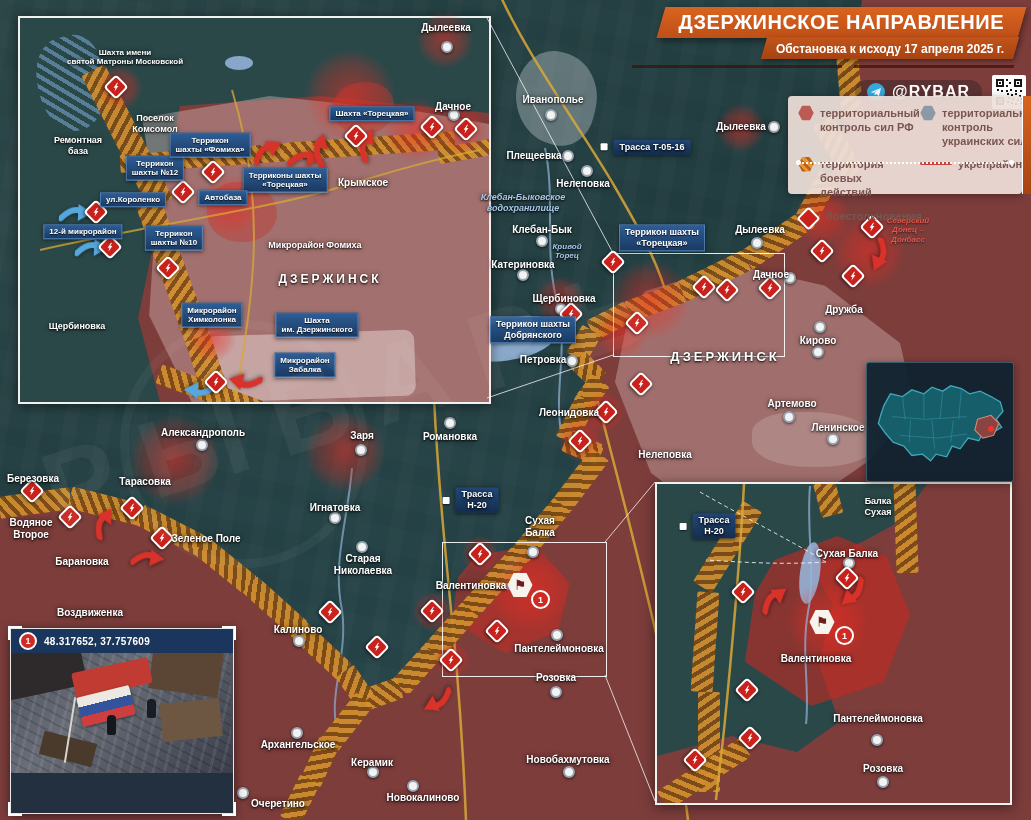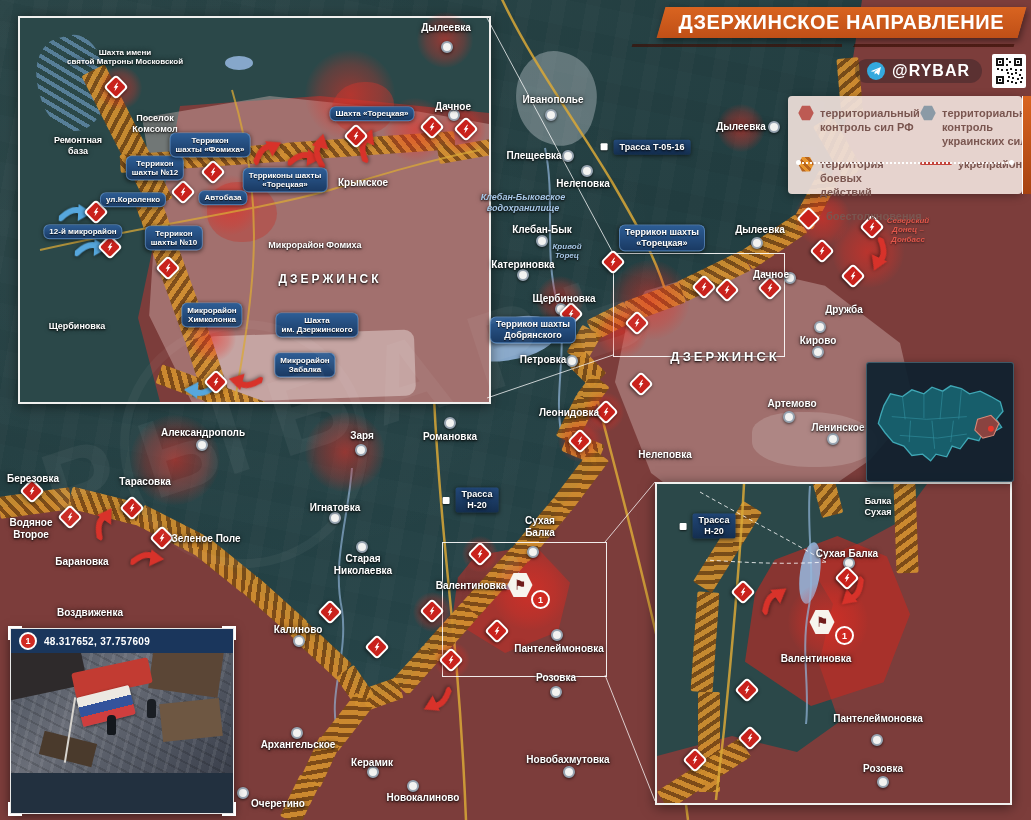--- a/index.html
+++ b/index.html
@@ -33,21 +33,21 @@
       clip-path:polygon(25% 4%,75% 4%,98% 50%,75% 96%,25% 96%,2% 50%);
       display:flex;align-items:center;justify-content:center;color:#701c1c;font-size:14px;font-weight:bold;}
   .badge1{position:absolute;width:15px;height:15px;margin:-8px;background:#d02a22;border:2px solid #fff;
       border-radius:50%;color:#fff;font-size:9px;font-weight:bold;display:flex;align-items:center;
       justify-content:center;z-index:7;}
   .lbl{position:absolute;transform:translate(-50%,-50%);color:#fff;font-weight:700;text-align:center;
       white-space:pre-line;line-height:1.18;z-index:7;pointer-events:none;
       text-shadow:0 1px 2px rgba(0,0,0,.95),0 0 5px rgba(0,0,0,.65);}
   .k-c{letter-spacing:3px;}
   .k-i{background:linear-gradient(180deg,#2d5d95,#1a3a63);border:1px solid rgba(135,185,235,.45);
-      padding:2px 5px;border-radius:6px;box-shadow:0 1px 4px rgba(0,0,0,.55);text-shadow:0 1px 1px rgba(0,0,0,.8);}
+      padding:2px 5px;border-radius:0;box-shadow:0 1px 4px rgba(0,0,0,.55);text-shadow:0 1px 1px rgba(0,0,0,.8);}
   .k-r{background:linear-gradient(180deg,#23497a,#142e4f);padding:2px 6px;border-radius:2px;
       box-shadow:0 1px 4px rgba(0,0,0,.55);}
   .k-r::before{content:"";position:absolute;left:-13px;top:50%;width:7px;height:7px;background:#fff;
       transform:translateY(-50%);border-radius:1px;box-shadow:0 1px 2px rgba(0,0,0,.6);}
   .k-w{color:#a9c9e9;font-style:italic;}
   .k-n{color:#e2574b;font-style:italic;text-shadow:0 1px 2px rgba(0,0,0,.6);}
   .watermark{position:absolute;left:30px;top:330px;z-index:8;transform:rotate(-18deg);
       font-size:110px;font-weight:bold;letter-spacing:28px;color:rgba(255,255,255,.05);pointer-events:none;}
   .wm-ring{position:absolute;left:120px;top:320px;width:230px;height:230px;border:9px solid rgba(255,255,255,.045);
       border-radius:50%;z-index:8;pointer-events:none;}
@@ -180,20 +180,21 @@
     <svg viewBox="0 0 100 64" width="134" height="96">
       <path d="M8 20 L13 11 L22 13 L29 8 L38 11 L44 6 L52 9 L58 5 L66 7 L72 11 L80 9 L88 13 L95 17 L97 24 L92 30 L96 36 L89 40 L83 38 L79 46 L71 44 L65 52 L59 50 L55 58 L47 56 L43 61 L37 56 L29 57 L23 50 L15 47 L9 40 L4 33 L6 26 Z" fill="#175e6b" stroke="#3fa7b5" stroke-width="1"></path>
       <path d="M22 13 L24 30 M38 11 L38 29 M52 9 L50 30 M66 7 L64 30 M14 28 L40 30 M40 30 L70 28 M28 31 L27 47 M44 31 L46 52 M60 31 L58 47 M20 42 L48 44 M48 44 L70 41" stroke="#2f8d9c" stroke-width="0.6" fill="none" opacity="0.8"></path>
       <path d="M78 30 L88 27 L94 33 L90 42 L82 44 L76 38 Z" fill="#8a4340" stroke="#d98a7a" stroke-width="0.8"></path>
       <circle cx="88" cy="37" r="2.2" fill="#e8372b"></circle>
     </svg>
   </div>
 
   <div class="titlebar">
     <div class="t-main"><span>ДЗЕРЖИНСКОЕ НАПРАВЛЕНИЕ</span></div><br>
+    <div class="t-sub"><span>Обстановка к исходу 17 апреля 2025 г.</span></div>
     <div class="t-underline"></div>
     <div class="t-row">
       <span class="tg-pill">
         <svg viewBox="0 0 20 20" width="18" height="18">
             <circle cx="10" cy="10" r="10" fill="#34a9de"></circle>
             <path d="M4 10.2 L15.5 5.5 L13.3 14.8 L10.2 12.2 L8.6 14 L8.3 11.2 L12.8 7.4 L7.1 10.9 Z" fill="#fff"></path>
           </svg>
         <span>@RYBAR</span>
       </span>
       <span class="qr">

